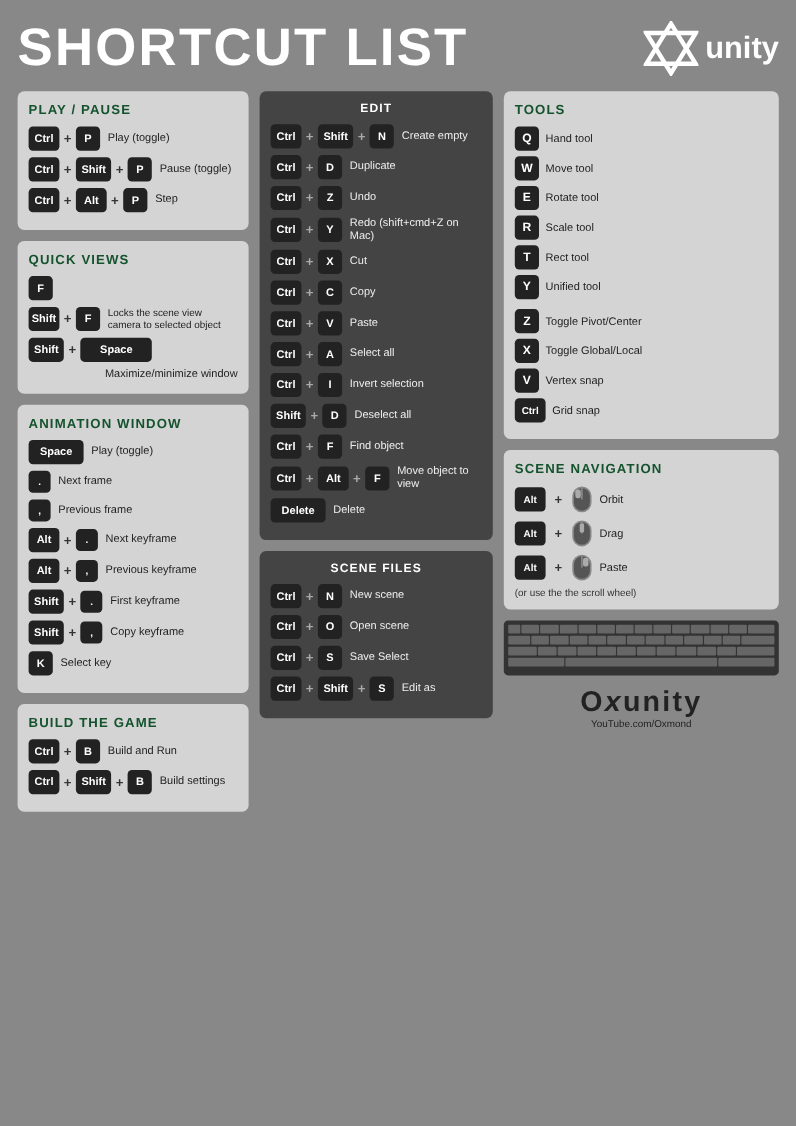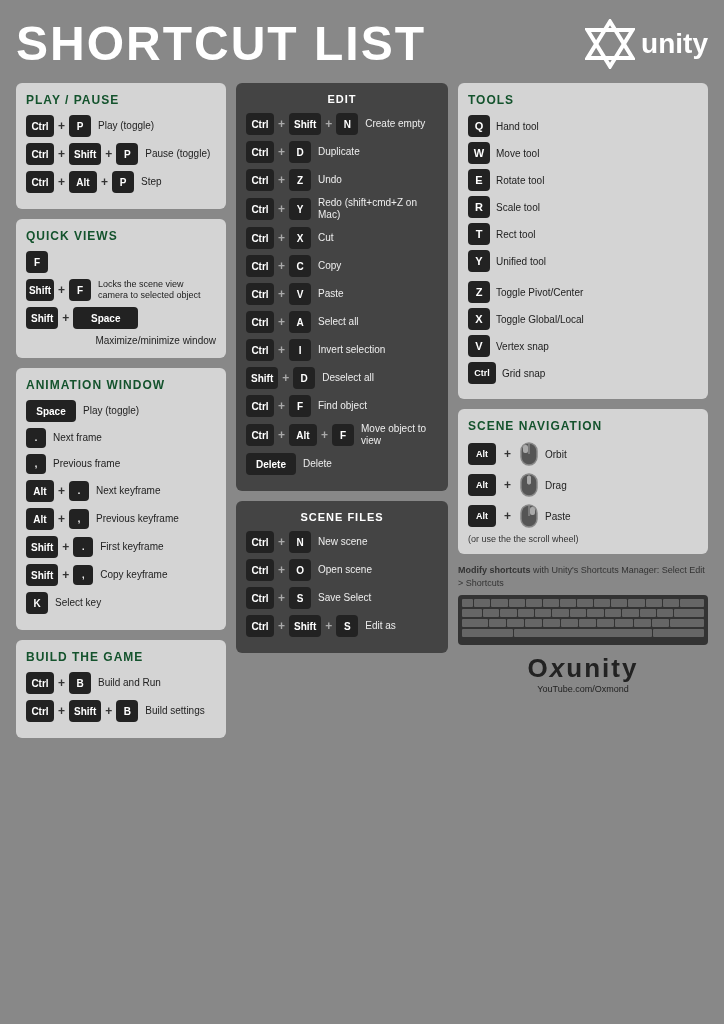--- a/index.html
+++ b/index.html
@@ -540,23 +540,20 @@
             <rect x="2" y="2" width="16" height="22" rx="8" fill="#555" stroke="#888" stroke-width="1.5"></rect>
             <line x1="10" y1="2" x2="10" y2="13" stroke="#888" stroke-width="1.5"></line>
             <rect x="11" y="4" width="5" height="8" rx="2" fill="#aaa"></rect>
           </svg>
           <span class="tool-desc">Paste</span>
         </div>
         <div style="font-size:9px;color:#333;margin-top:2px;">(or use the the scroll wheel)</div>
       </div>
 
       <div style="margin-bottom:8px;">
-        <div class="modify-text">
-          <strong>Modify shortcuts</strong> with Unity's Shortcuts Manager: Select Edit &gt; Shortcuts
-        </div>
 
         <div class="keyboard-img">
           <div class="kb-row">
             <div class="kb-k" style="flex:0.7;"></div>
             <div class="kb-k"></div>
               <div class="kb-k"></div>
               <div class="kb-k"></div>
               <div class="kb-k"></div>
             <div class="kb-k"></div>
               <div class="kb-k"></div>

